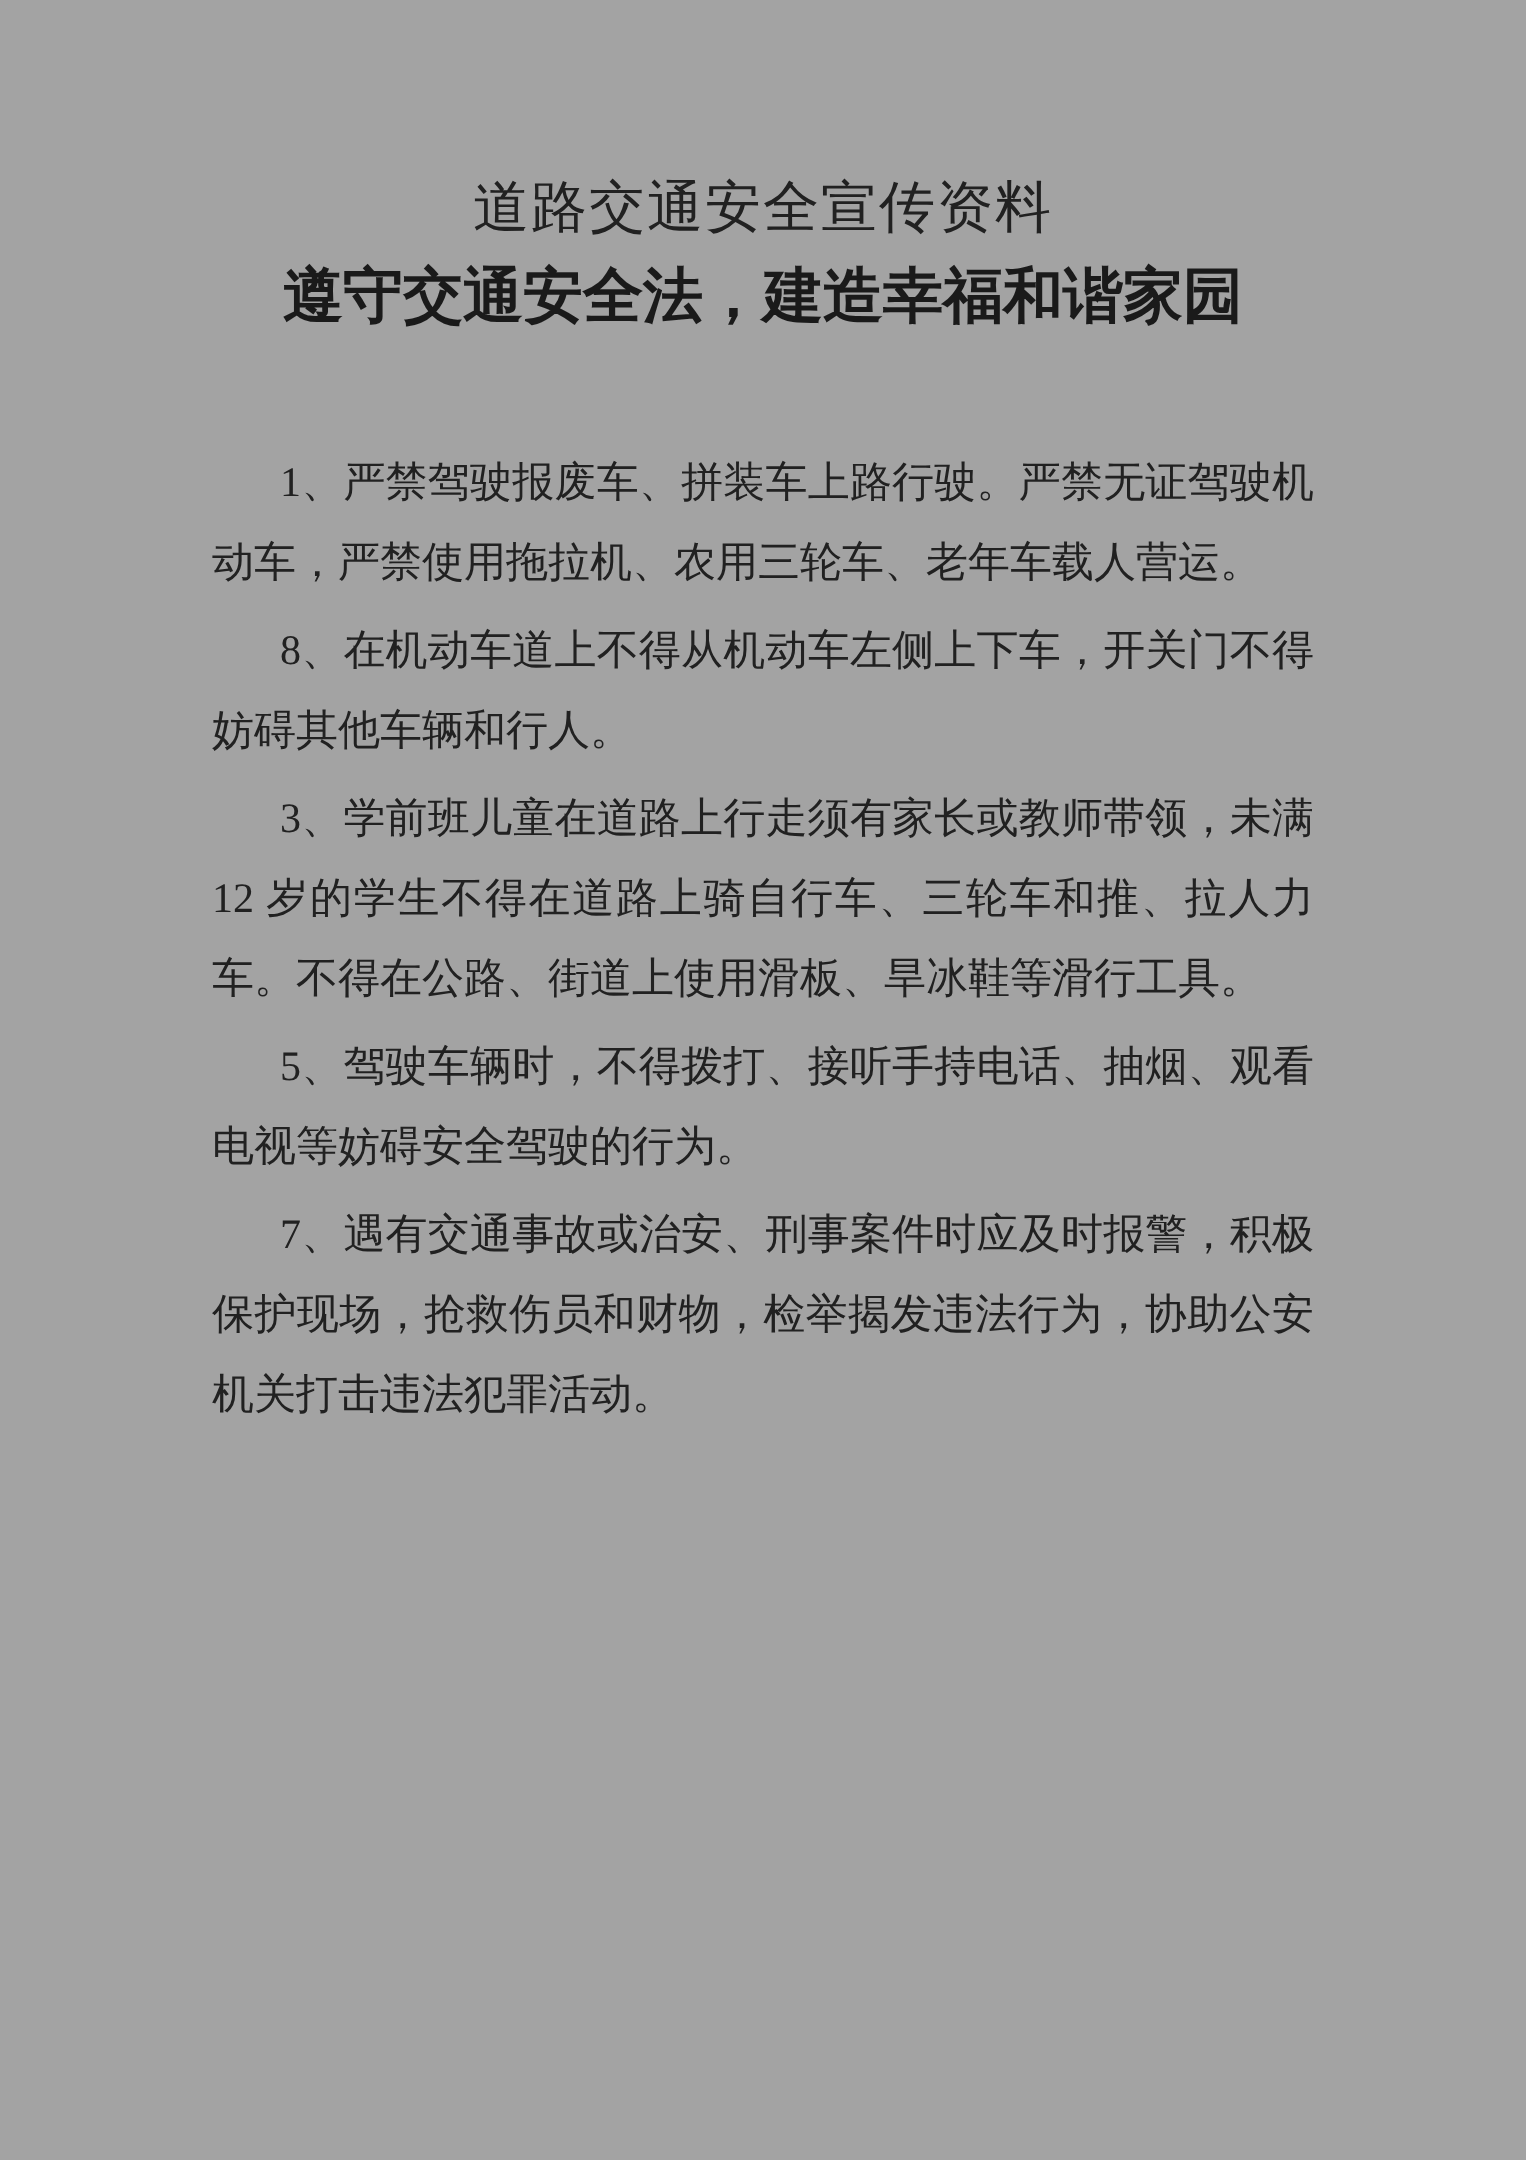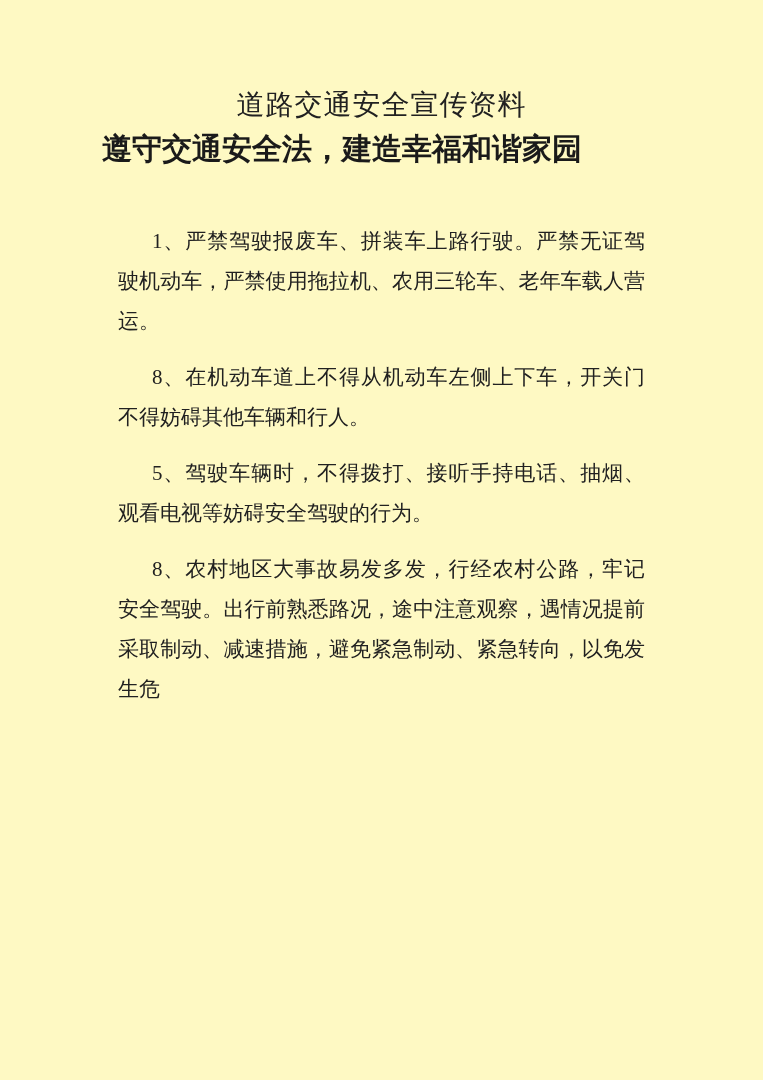--- a/index.html
+++ b/index.html
@@ -10,61 +10,63 @@
   body {
     width: 763px;
     height: 1080px;
     overflow: hidden;
   }
   .page {
     box-sizing: border-box;
     width: 763px;
     height: 1080px;
     padding: 86px 102px 0 102px;
-    background: #fef9c3;
+    background: #a3a3a3;
     color: #212121;
     font-family: "Liberation Serif", "DejaVu Serif", serif;
     overflow: hidden;
   }
   .doc-title {
     margin: 0;
     font-size: 28px;
     font-weight: normal;
     line-height: 38px;
     text-align: center;
     letter-spacing: 1px;
     color: #212121;
   }
   .doc-subtitle {
     margin: 4px 0 0 0;
     font-size: 30px;
     font-weight: bold;
     line-height: 42px;
+    text-align: center;
     color: #1a1a1a;
   }
   .body-text {
     margin-top: 51px;
   }
   .body-text p {
-    margin: 16px;
+    margin: 4px;
     font-size: 21px;
     line-height: 40px;
     text-align: justify;
     text-justify: inter-ideograph;
     text-indent: 34px;
     color: #212121;
     word-break: normal;
   }
 </style>
 </head>
 <body>
 
 <div class="page">
   <h1 class="doc-title">道路交通安全宣传资料</h1>
   <h2 class="doc-subtitle">遵守交通安全法，建造幸福和谐家园</h2>
 
   <div class="body-text">
     <p>1、严禁驾驶报废车、拼装车上路行驶。严禁无证驾驶机动车，严禁使用拖拉机、农用三轮车、老年车载人营运。</p>
     <p>8、在机动车道上不得从机动车左侧上下车，开关门不得妨碍其他车辆和行人。</p>
+    <p>3、学前班儿童在道路上行走须有家长或教师带领，未满 12 岁的学生不得在道路上骑自行车、三轮车和推、拉人力车。不得在公路、街道上使用滑板、旱冰鞋等滑行工具。</p>
     <p>5、驾驶车辆时，不得拨打、接听手持电话、抽烟、观看电视等妨碍安全驾驶的行为。</p>
-    <p>8、农村地区大事故易发多发，行经农村公路，牢记安全驾驶。出行前熟悉路况，途中注意观察，遇情况提前采取制动、减速措施，避免紧急制动、紧急转向，以免发生危</p>
+    <p>7、遇有交通事故或治安、刑事案件时应及时报警，积极保护现场，抢救伤员和财物，检举揭发违法行为，协助公安机关打击违法犯罪活动。</p>
   </div>
 </div>
 
 </body></html>

